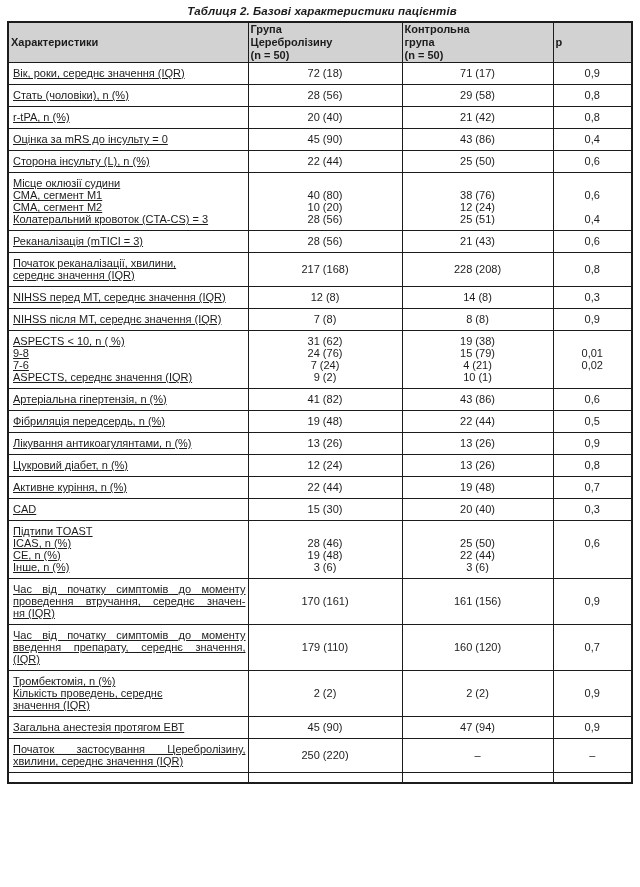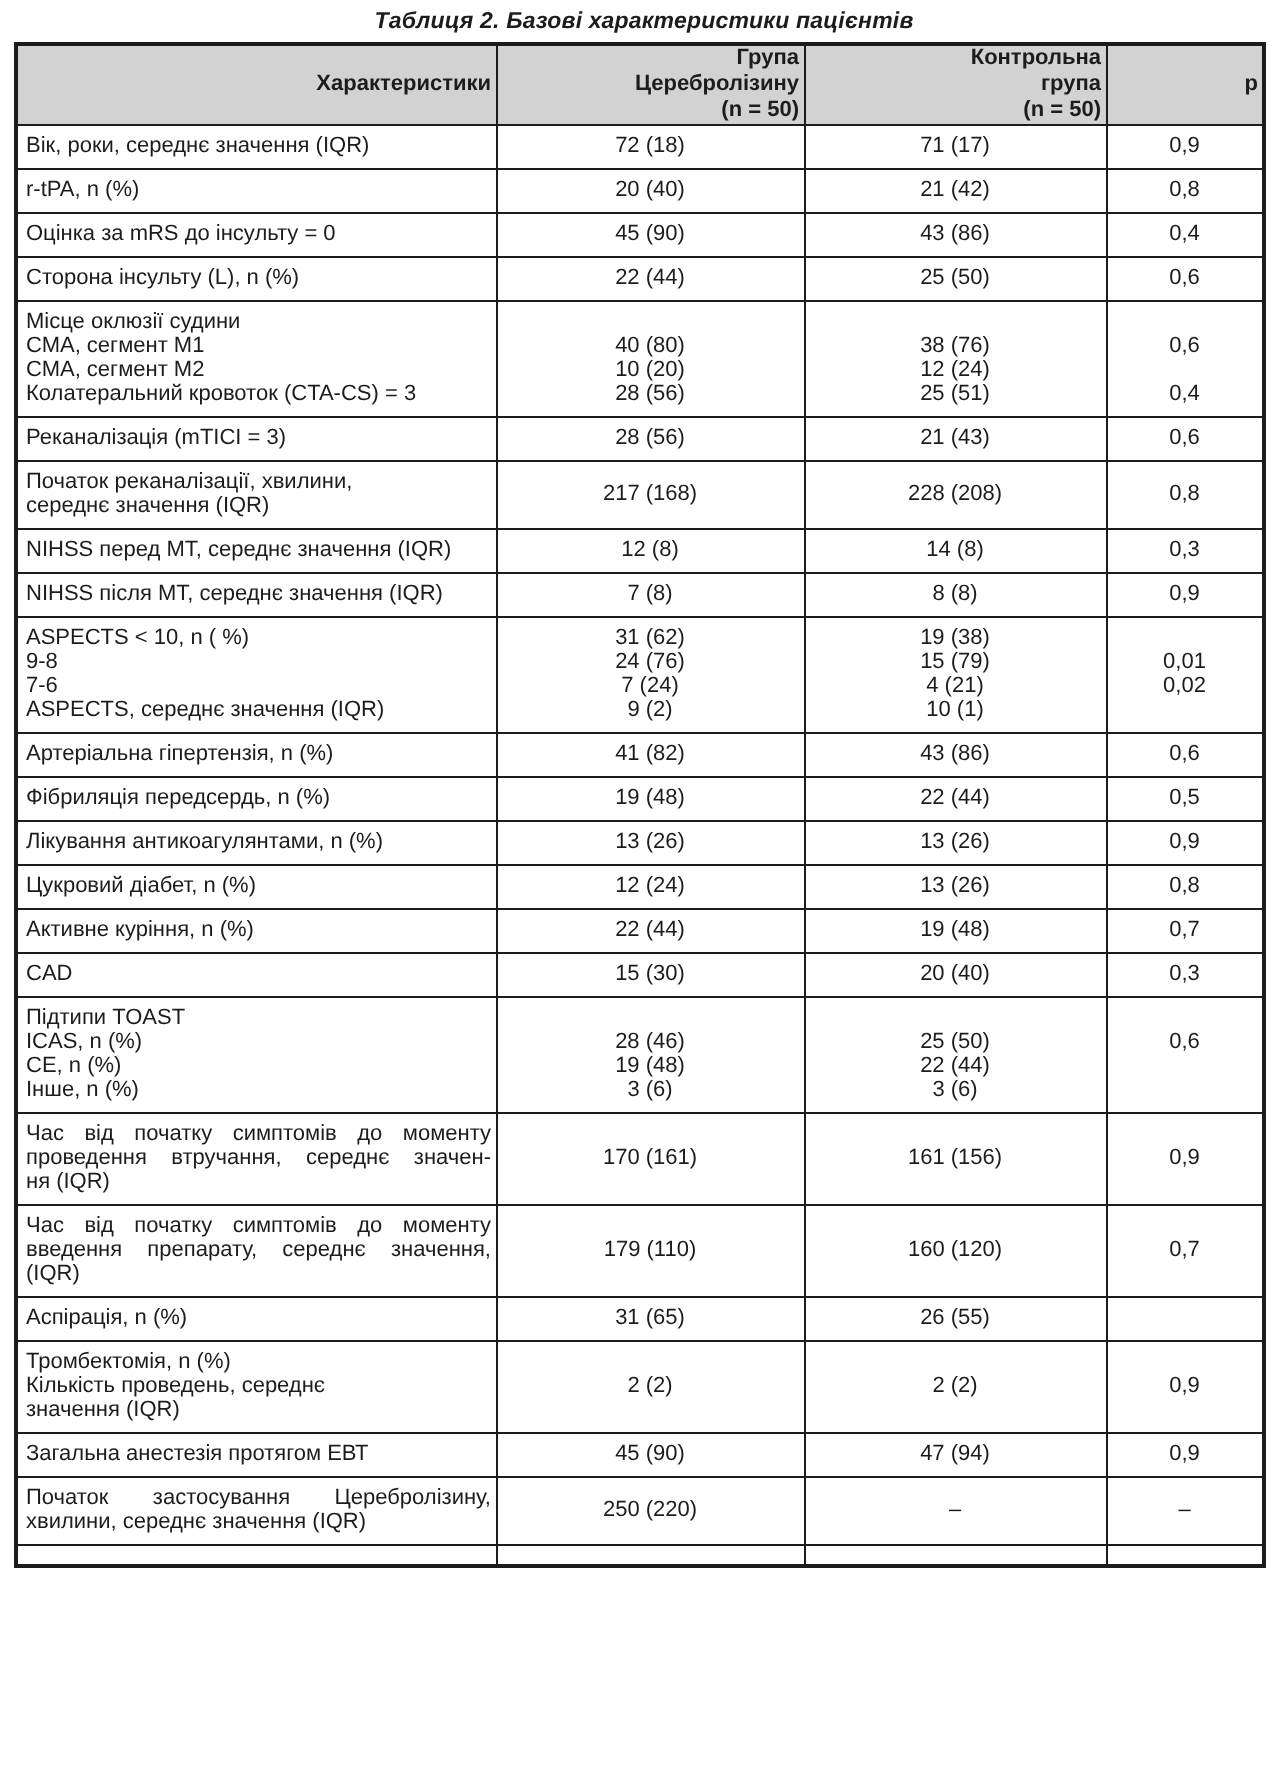--- a/index.html
+++ b/index.html
@@ -37,26 +37,26 @@
     border: 1px solid #1c1c1c;
     font-size: 11px;
     line-height: 12px;
     vertical-align: middle;
     padding: 4px 3px 5px 3px;
     overflow: hidden;
   }
   .btable th {
     background: #d2d2d2;
     font-weight: bold;
-    text-align: right;
+    text-align: left;
     white-space: pre-line;
     line-height: 13px;
     padding: 0 2px;
   }
-  td.c-label { text-align: left; padding-left: 4px; padding-right: 2px; }
+  td.c-label { text-align: left; padding-left: 4px; padding-right: 2px; text-decoration: underline; }
   td.c-val   { text-align: center; }
   .ln { min-height: 12px; }
   .ln.j { text-align: justify; text-align-last: justify; }
 </style>
 </head>
 <body>
 
 <div class="page">
   <div class="table-title">Таблиця 2. Базові характеристики пацієнтів</div>
 
@@ -89,20 +89,34 @@
           </td>
           <td class="c-val">
             <div class="ln">71 (17)</div>
           </td>
           <td class="c-val">
             <div class="ln">0,9</div>
           </td>
         </tr>
         <tr>
           <td class="c-label">
+            <div class="ln">Стать (чоловіки), n (%)</div>
+          </td>
+          <td class="c-val">
+            <div class="ln">28 (56)</div>
+          </td>
+          <td class="c-val">
+            <div class="ln">29 (58)</div>
+          </td>
+          <td class="c-val">
+            <div class="ln">0,8</div>
+          </td>
+        </tr>
+        <tr>
+          <td class="c-label">
             <div class="ln">r-tPA, n (%)</div>
           </td>
           <td class="c-val">
             <div class="ln">20 (40)</div>
           </td>
           <td class="c-val">
             <div class="ln">21 (42)</div>
           </td>
           <td class="c-val">
             <div class="ln">0,8</div>
@@ -378,34 +392,20 @@
             <div class="ln">(IQR)</div>
           </td>
           <td class="c-val">
             <div class="ln">179 (110)</div>
           </td>
           <td class="c-val">
             <div class="ln">160 (120)</div>
           </td>
           <td class="c-val">
             <div class="ln">0,7</div>
-          </td>
-        </tr>
-        <tr>
-          <td class="c-label">
-            <div class="ln">Аспірація, n (%)</div>
-          </td>
-          <td class="c-val">
-            <div class="ln">31 (65)</div>
-          </td>
-          <td class="c-val">
-            <div class="ln">26 (55)</div>
-          </td>
-          <td class="c-val">
-            <div class="ln">&nbsp;</div>
           </td>
         </tr>
         <tr>
           <td class="c-label">
             <div class="ln">Тромбектомія, n (%)</div>
             <div class="ln">Кількість проведень, середнє</div>
             <div class="ln">значення (IQR)</div>
           </td>
           <td class="c-val">
             <div class="ln">2 (2)</div>

